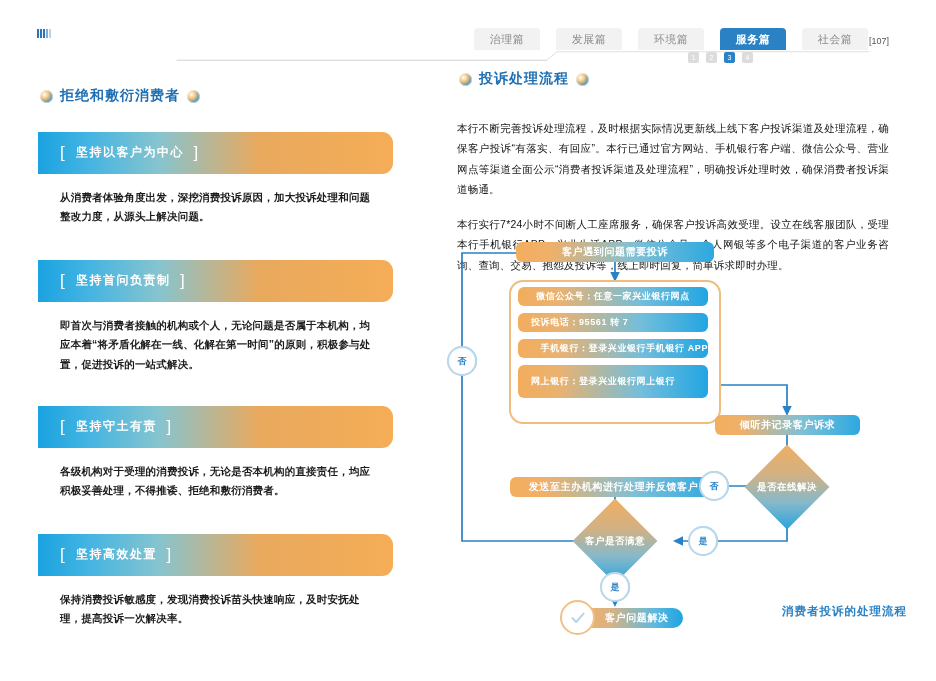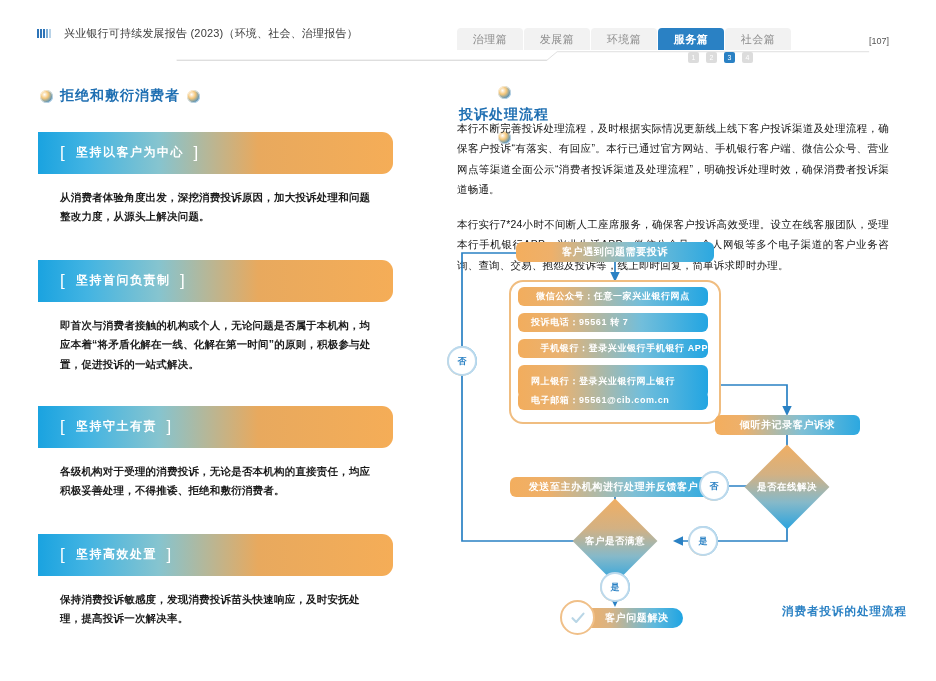--- a/index.html
+++ b/index.html
@@ -15,21 +15,21 @@
   
   .header{position:absolute;left:0;top:0;width:936px;height:62px;}
   .hdr-logo{position:absolute;left:37px;top:29px;display:flex;align-items:center;gap:1px;}
   .hdr-logo i{display:block;width:2px;height:9px;background:#2d74b8;}
   .hdr-logo i:nth-child(4){background:#7fb0d8;}
   .hdr-logo i:nth-child(5){background:#b9d3e8;}
   .hdr-title{position:absolute;left:64px;top:26px;font-size:11px;color:#3b3b3b;letter-spacing:.2px;white-space:nowrap;}
 
   .hdr-rule{position:absolute;left:0;top:50px;width:936px;height:12px;}
 
-  .tabs{position:absolute;left:457px;top:28px;display:flex;gap:1px;}
+  .tabs{position:absolute;left:474px;top:28px;display:flex;gap:16px;}
   .tab{
     width:66px;height:22px;line-height:22px;text-align:center;
     font-size:11px;color:#8d8d8d;background:#f2f2f2;
     border-radius:4px 4px 0 0;
     letter-spacing:.5px;
   }
   .tab.active{background:#2a81c4;color:#ffffff;font-weight:bold;}
   .pager{position:absolute;left:688px;top:52px;display:flex;gap:7px;}
   .pg{width:11px;height:11px;line-height:11px;text-align:center;font-size:7px;
       background:#dcdcdc;color:#ffffff;border-radius:2px;}
@@ -153,21 +153,20 @@
 <body>
 
 <div class="header">
   <div class="hdr-logo">
     <i></i>
       <i></i>
       <i></i>
       <i></i>
       <i></i>
   </div>
-  <div class="hdr-title">兴业银行可持续发展报告 (2023)（环境、社会、治理报告）</div>
 
   <svg class="hdr-rule" width="936" height="14" viewBox="0 0 936 14">
     <path d="M128 12 L132 12 L132 12 L560 12" stroke="#d8d8d8" stroke-width="1" fill="none"></path>
     <path d="M128 12 L560 12 L572 2 L936 2" stroke="#d9d9d9" stroke-width="1" fill="none"></path>
     <path d="M0 12 L128 12" stroke="#ffffff" stroke-width="1" fill="none"></path>
   </svg>
 
   <div class="tabs">
     <div class="tab">治理篇</div>
     <div class="tab">发展篇</div>
@@ -225,21 +224,21 @@
     <div class="card-head">
       <span class="lbl"><span class="br">[</span>&nbsp;&nbsp;<span>坚持高效处置</span>&nbsp;&nbsp;<span class="br">]</span></span>
     </div>
     <div class="card-body">
       <p>保持消费投诉敏感度，发现消费投诉苗头快速响应，及时安抚处理，提高投诉一次解决率。</p>
     </div>
   </div>
 
 </div>
 
-<div class="sec-head" style="left:459px;top:86px;flex-direction:column;">
+<div class="sec-head" style="left:459px;top:70px;">
   <span class="dot"></span>
   <span class="txt">投诉处理流程</span>
   <span class="dot"></span>
 </div>
 
 <div class="rcol">
   <p>本行不断完善投诉处理流程，及时根据实际情况更新线上线下客户投诉渠道及处理流程，确保客户投诉“有落实、有回应”。本行已通过官方网站、手机银行客户端、微信公众号、营业网点等渠道全面公示“消费者投诉渠道及处理流程”，明确投诉处理时效，确保消费者投诉渠道畅通。</p>
   <p>本行实行7*24小时不间断人工座席服务，确保客户投诉高效受理。设立在线客服团队，受理本行手机银行APP、兴业生活APP、微信公众号、个人网银等多个电子渠道的客户业务咨询、查询、交易、抱怨及投诉等，线上即时回复，简单诉求即时办理。</p>
 </div>
 
@@ -281,23 +280,20 @@
     <span style="font-size:9px;">微信公众号：任意一家兴业银行网点</span>
   </div>
   <div class="node grad-ob2" style="left:78px;top:78px;width:190px;height:19px;justify-content:flex-start;padding-left:13px;box-sizing:border-box;">
     <span style="font-size:9px;">投诉电话：95561 转 7</span>
   </div>
   <div class="node grad-ob2" style="left:78px;top:104px;width:190px;height:19px;justify-content:flex-end;padding-left:13px;box-sizing:border-box;">
     <span style="font-size:9px;">手机银行：登录兴业银行手机银行 APP</span>
   </div>
   <div class="node grad-ob2" style="left:78px;top:130px;width:190px;height:33px;justify-content:flex-start;padding-left:13px;box-sizing:border-box;">
     <span style="font-size:9px;">网上银行：登录兴业银行网上银行</span>
-  </div>
-  <div class="node grad-ob2" style="left:78px;top:156px;width:190px;height:19px;justify-content:flex-start;padding-left:13px;box-sizing:border-box;">
-    <span style="font-size:9px;">电子邮箱：95561@cib.com.cn</span>
   </div>
 
   <div class="node grad-ob" style="left:275px;top:180px;width:145px;height:20px;">
     <span>倾听并记录客户诉求</span>
   </div>
 
   <div class="diamond" style="left:305px;top:223px;width:84px;height:58px;">
     <div class="dshape" style="width:60px;height:60px;left:12px;top:-1px;"></div>
     <span class="dtxt">是否在线解决</span>
   </div>

